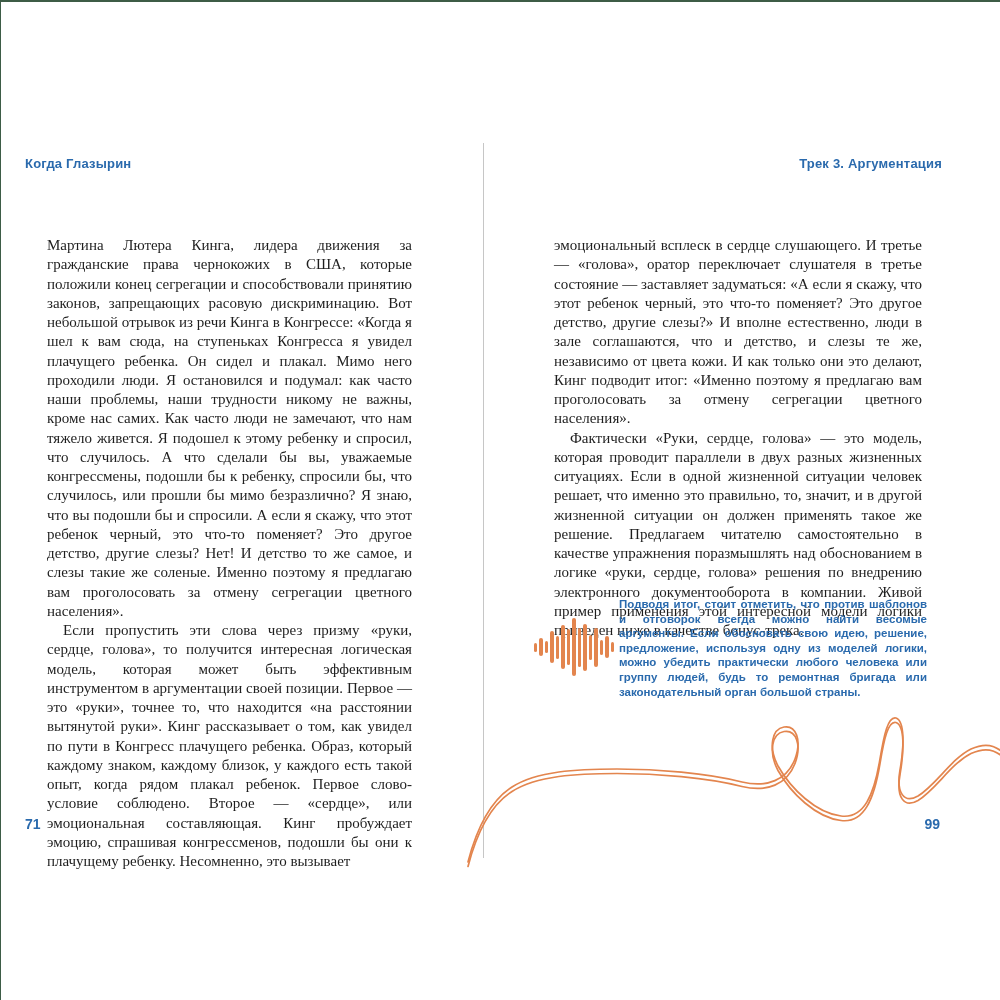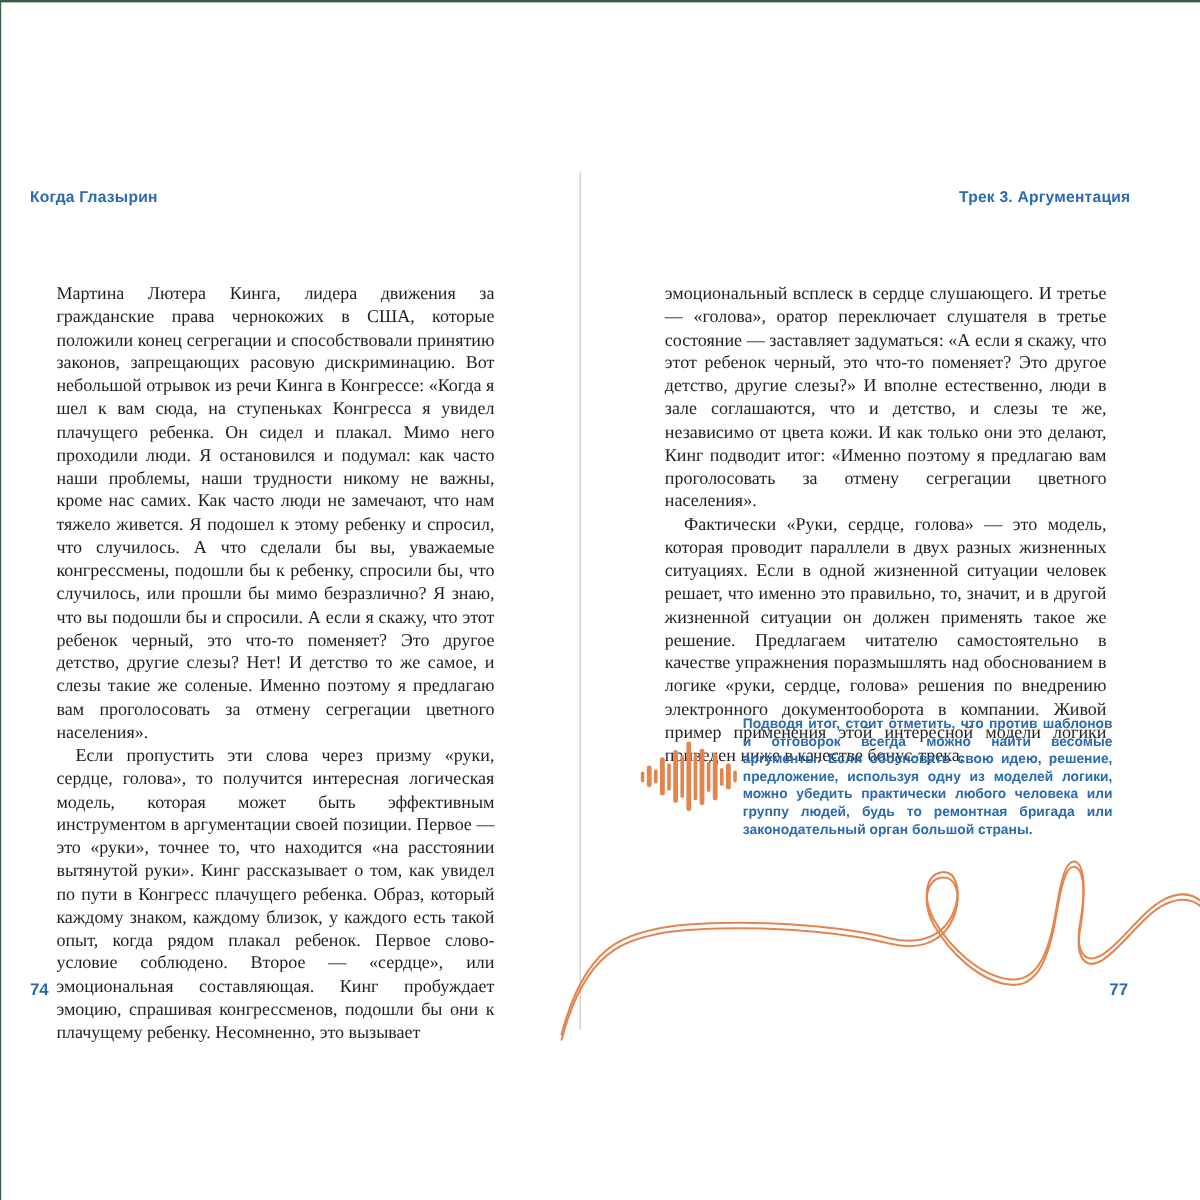--- a/index.html
+++ b/index.html
@@ -79,21 +79,21 @@
 
 <div class="edge-top"></div>
 <div class="edge-left"></div>
 <div class="gutter"></div>
 
 <div class="running-head left">Когда Глазырин</div>
 <div class="body-col left">
   <p>Мартина Лютера Кинга, лидера движения за гражданские права чернокожих в США, которые положили конец сегрегации и способствовали принятию законов, запрещающих расовую дискриминацию. Вот небольшой отрывок из речи Кинга в Конгрессе: «Когда я шел к вам сюда, на ступеньках Конгресса я увидел плачущего ребенка. Он сидел и плакал. Мимо него проходили люди. Я остановился и подумал: как часто наши проблемы, наши трудности никому не важны, кроме нас самих. Как часто люди не замечают, что нам тяжело живется. Я подошел к этому ребенку и спросил, что случилось. А что сделали бы вы, уважаемые конгрессмены, подошли бы к ребенку, спросили бы, что случилось, или прошли бы мимо безразлично? Я знаю, что вы подошли бы и спросили. А если я скажу, что этот ребенок черный, это что-то поменяет? Это другое детство, другие слезы? Нет! И детство то же самое, и слезы такие же соленые. Именно поэтому я предлагаю вам проголосовать за отмену сегрегации цветного населения».</p>
   <p class="indent">Если пропустить эти слова через призму «руки, сердце, голова», то получится интересная логическая модель, которая может быть эффективным инструментом в аргументации своей позиции. Первое — это «руки», точнее то, что находится «на расстоянии вытянутой руки». Кинг рассказывает о том, как увидел по пути в Конгресс плачущего ребенка. Образ, который каждому знаком, каждому близок, у каждого есть такой опыт, когда рядом плакал ребенок. Первое слово-условие соблюдено. Второе — «сердце», или эмоциональная составляющая. Кинг пробуждает эмоцию, спрашивая конгрессменов, подошли бы они к плачущему ребенку. Несомненно, это вызывает</p>
 </div>
-<div class="folio left">74</div>
+<div class="folio left">71</div>
 
 <div class="running-head right">Трек 3. Аргументация</div>
 <div class="body-col right">
   <p>эмоциональный всплеск в сердце слушающего. И третье — «голова», оратор переключает слушателя в третье состояние — заставляет задуматься: «А если я скажу, что этот ребенок черный, это что-то поменяет? Это другое детство, другие слезы?» И вполне естественно, люди в зале соглашаются, что и детство, и слезы те же, независимо от цвета кожи. И как только они это делают, Кинг подводит итог: «Именно поэтому я предлагаю вам проголосовать за отмену сегрегации цветного населения».</p>
   <p class="indent">Фактически «Руки, сердце, голова» — это модель, которая проводит параллели в двух разных жизненных ситуациях. Если в одной жизненной ситуации человек решает, что именно это правильно, то, значит, и в другой жизненной ситуации он должен применять такое же решение. Предлагаем читателю самостоятельно в качестве упражнения поразмышлять над обоснованием в логике «руки, сердце, голова» решения по внедрению электронного документооборота в компании. Живой пример применения этой интересной модели логики приведен ниже в качестве бонус-трека.</p>
 </div>
 
 <div class="callout">
   <div class="icon-box">
       <div class="bar" style="height: 9px;"></div>
@@ -139,13 +139,13 @@
            C 317 44, 313 62, 323 81
            C 336 104, 361 128, 386 131
            C 409 134, 419 110, 425 74
            C 429 50, 433 31, 441 33
            C 450 36, 449 62, 445 85
            C 441 108, 449 119, 463 111
            C 481 100, 496 74, 516 64
            C 529 58, 539 60, 546 66"></path>
 </svg>
 
-<div class="folio right">77</div>
+<div class="folio right">99</div>
 
 </body></html>

